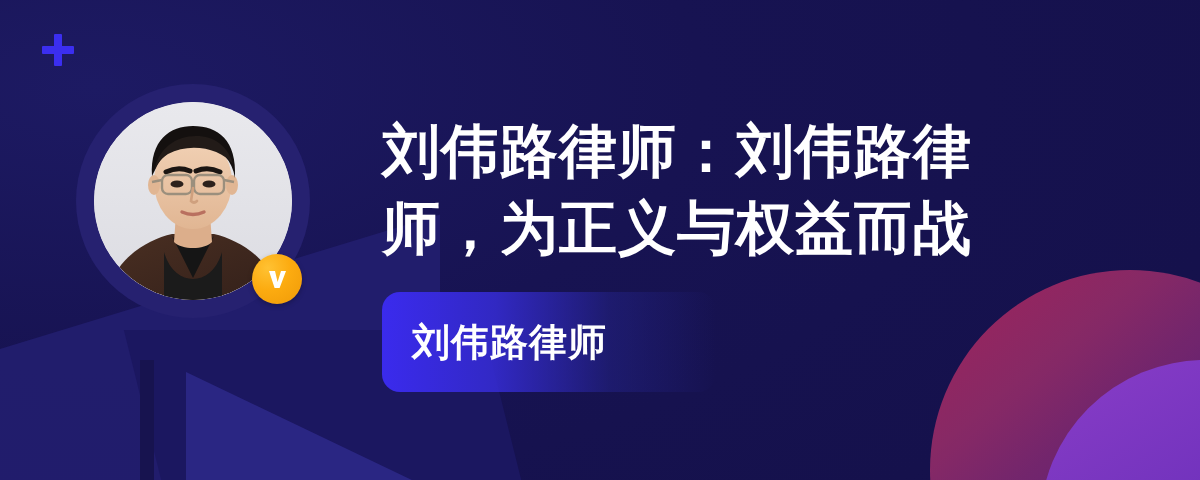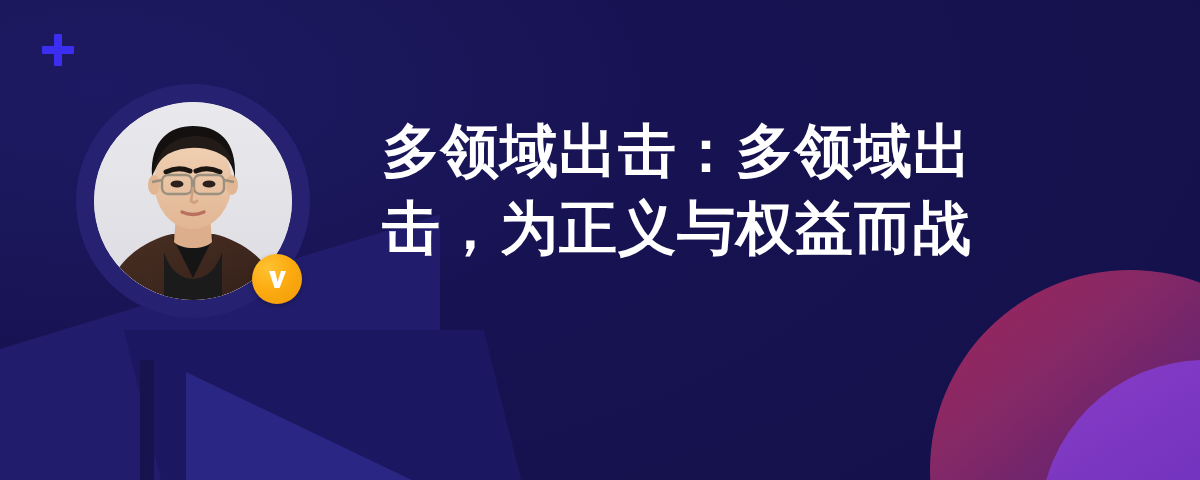--- a/index.html
+++ b/index.html
@@ -199,17 +199,20 @@
       </svg>
     </div>
     <div class="verified-badge">
       <svg viewBox="0 0 30 30" xmlns="http://www.w3.org/2000/svg" aria-hidden="true">
         <path d="M7 7 L13 7 L15.6 18 L19 7 L24 7 L17.6 24 L12.6 24 Z" fill="#ffffff"></path>
       </svg>
     </div>
   </div>
 
   <div class="content">
-    <div class="headline">多领域出击：多领域出击，为正义与权益而战</div>
+    <div class="headline">刘伟路律师：刘伟路律师，为正义与权益而战</div>
   </div>
 
+  <div class="name-pill">
+    <span class="name-pill-label">刘伟路律师</span>
+  </div>
 
 </div>
 
 </body></html>

